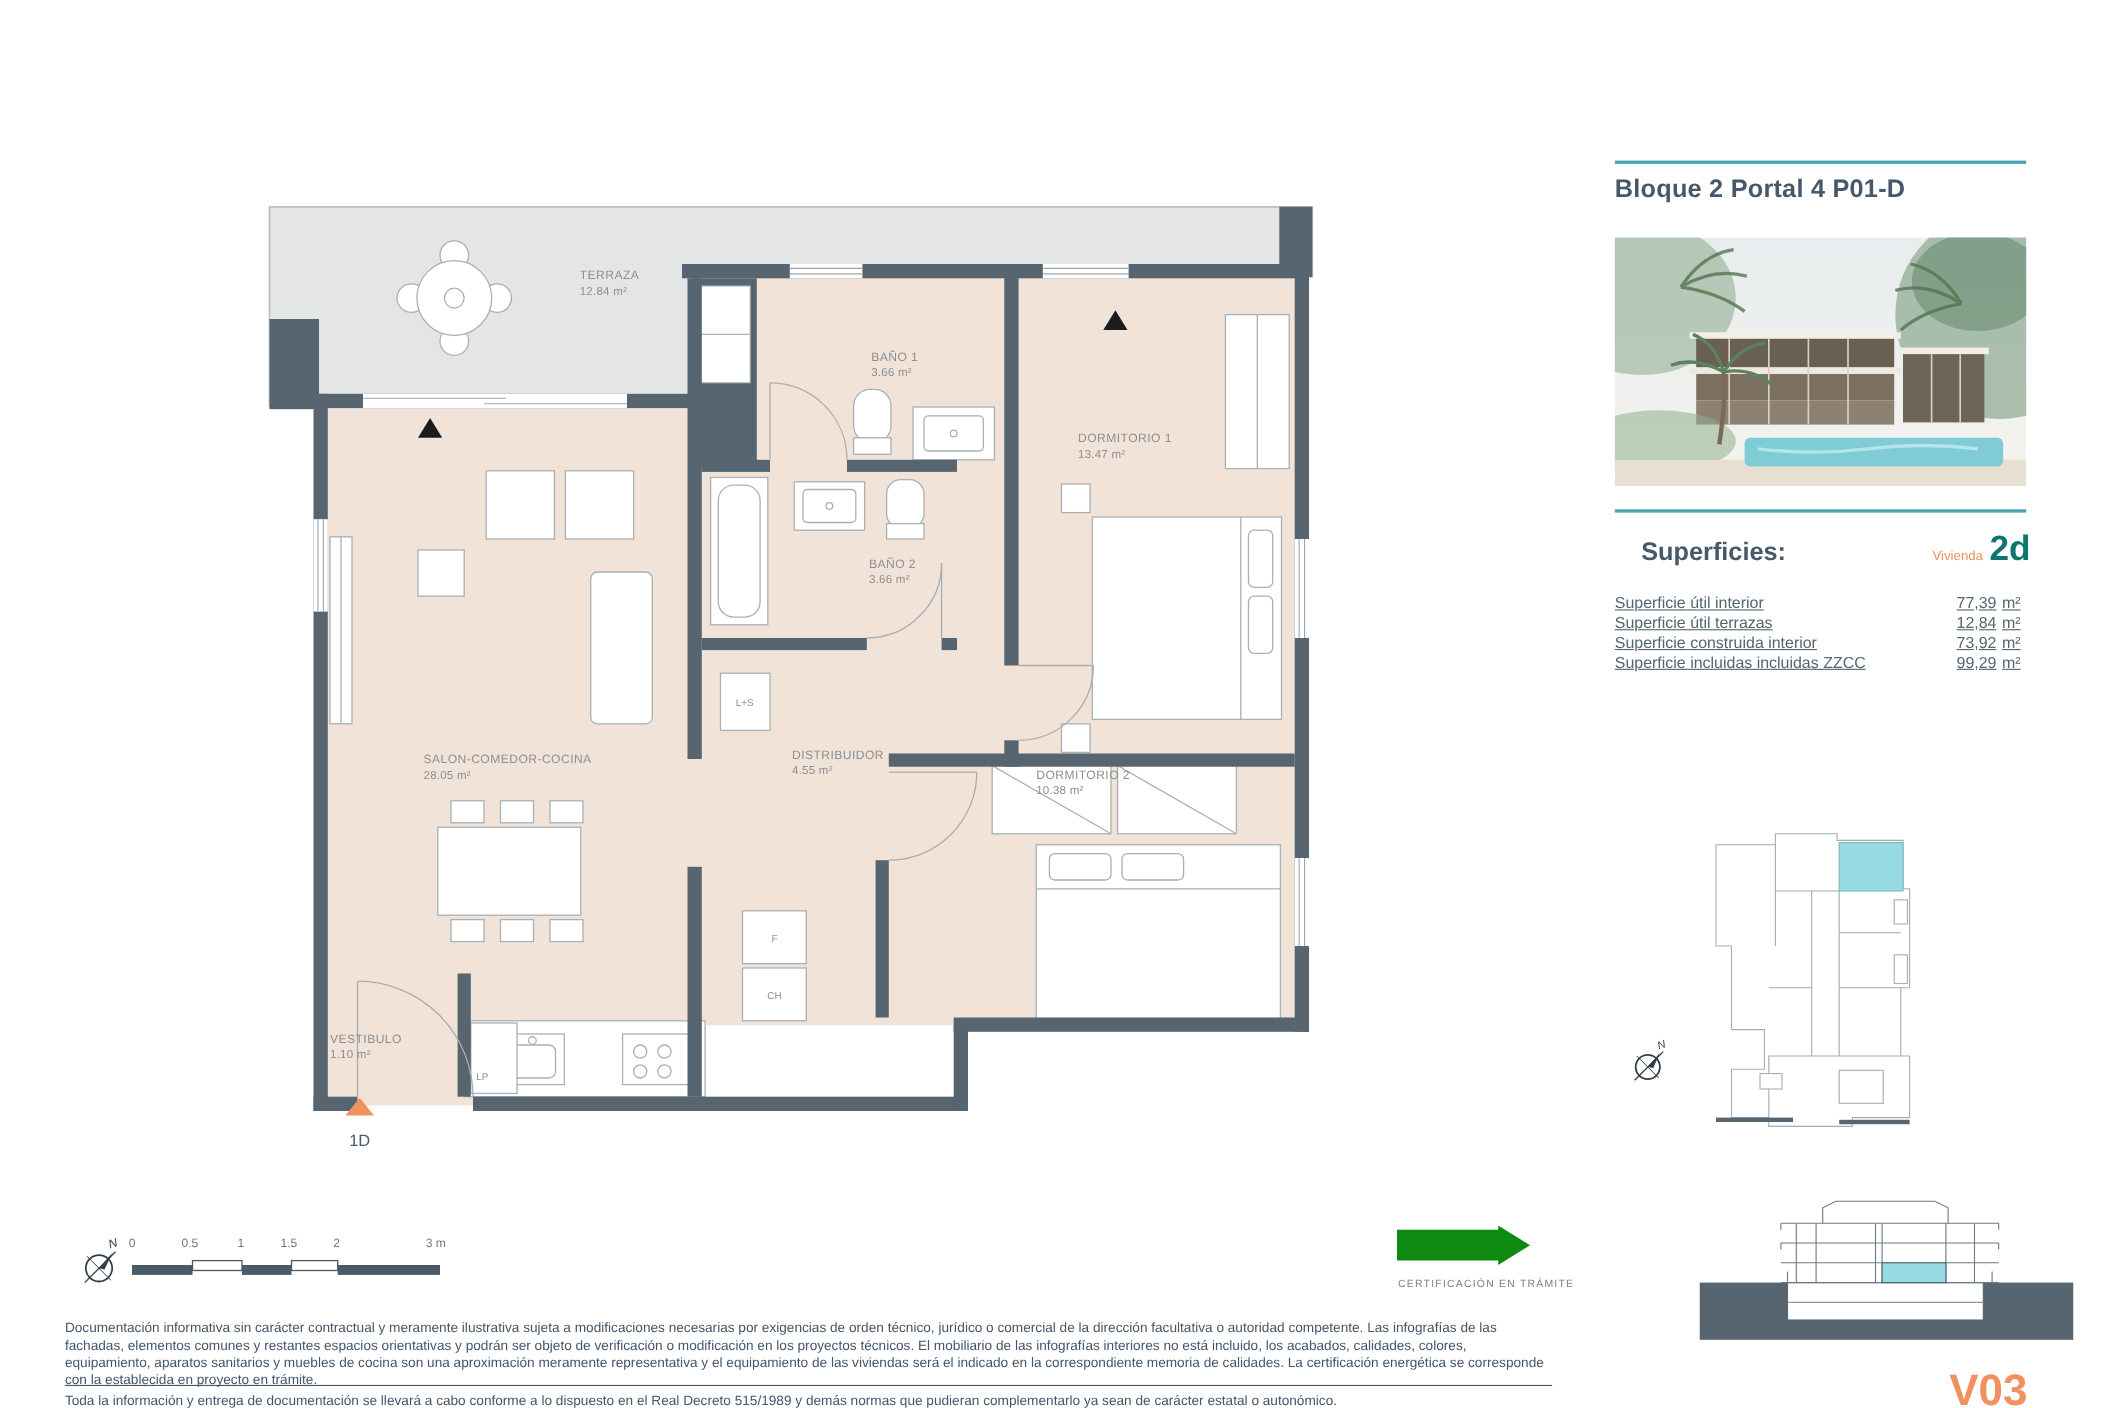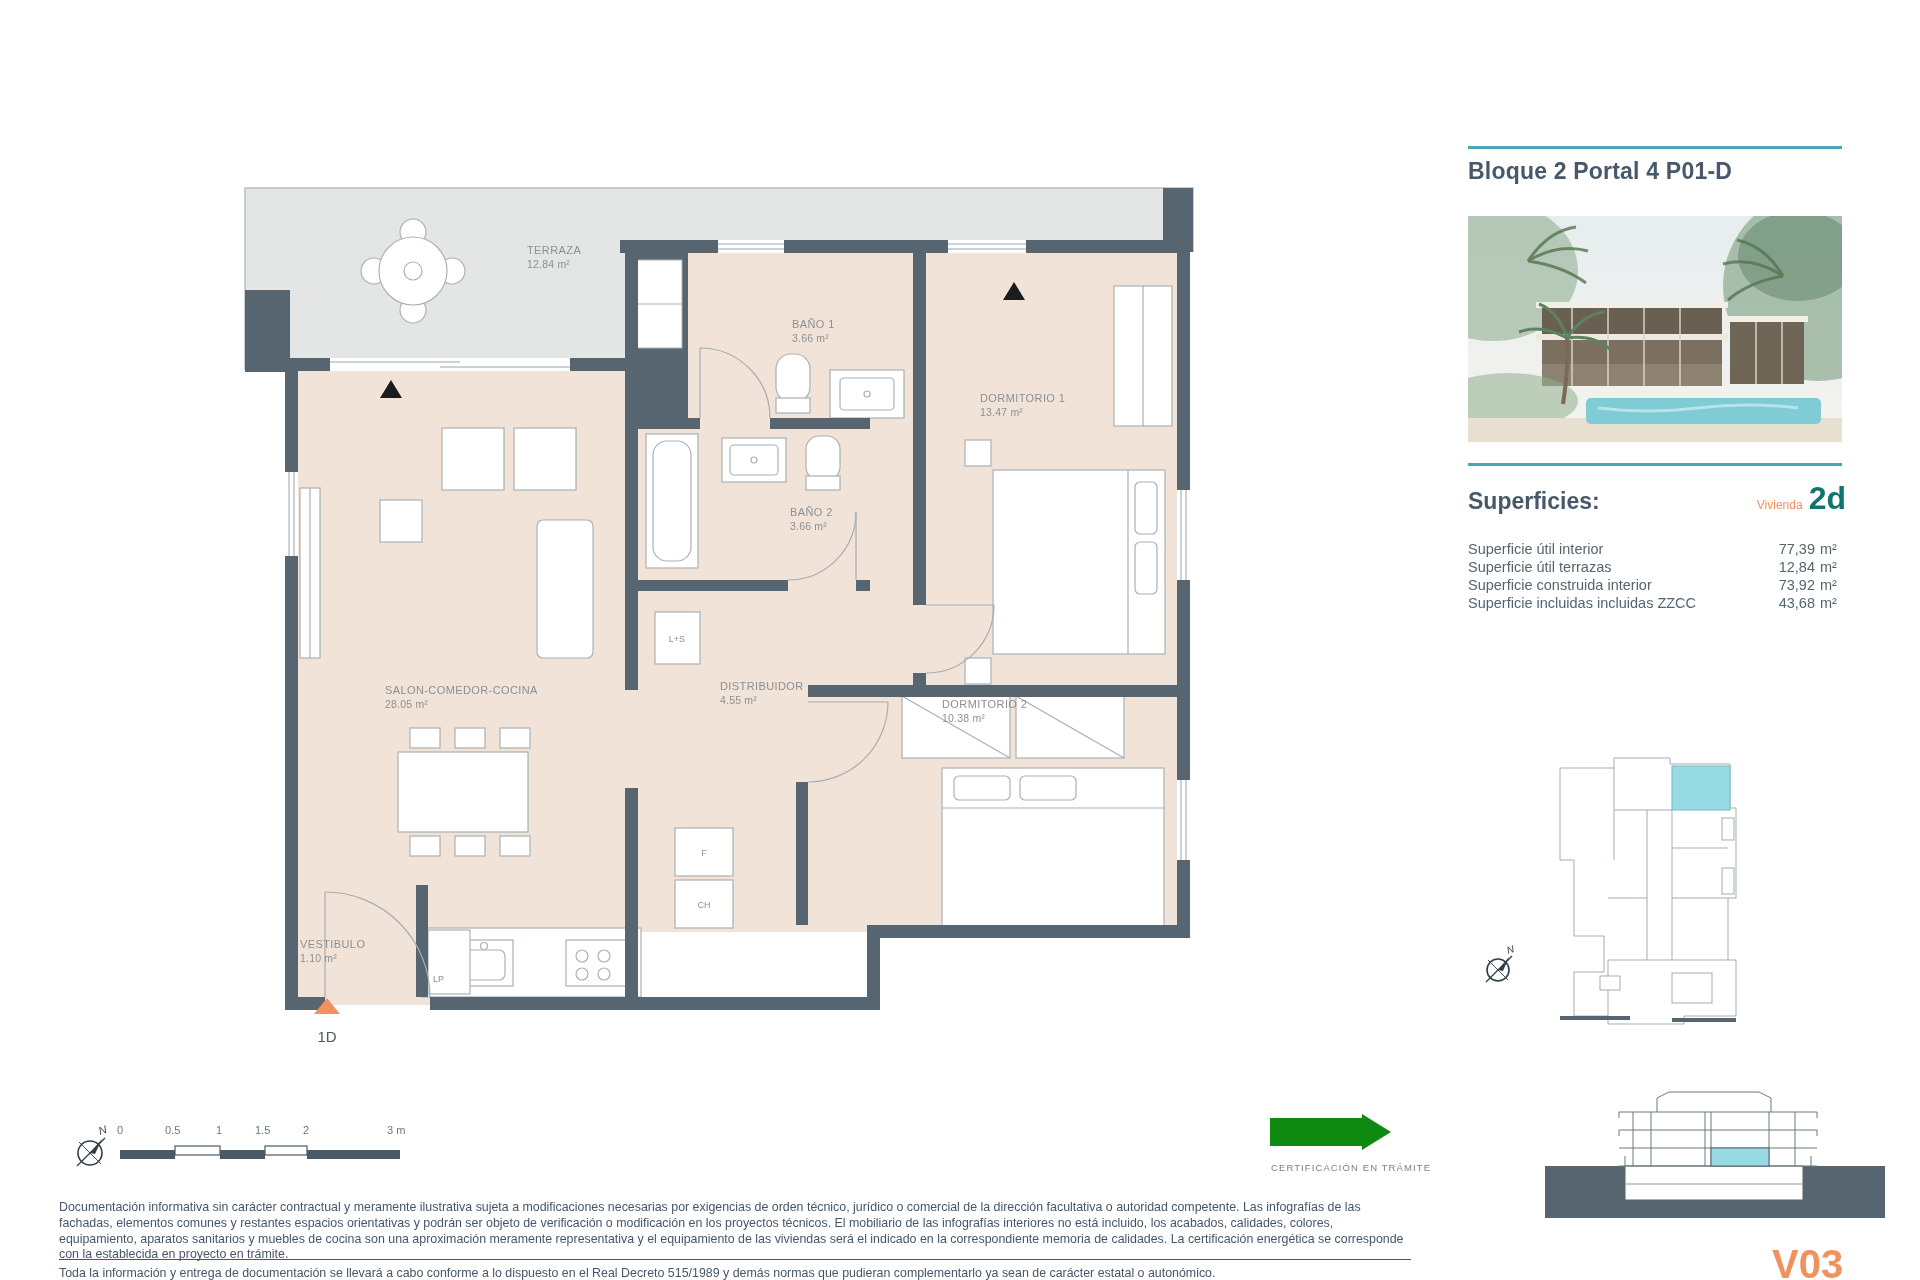--- a/index.html
+++ b/index.html
@@ -3,24 +3,24 @@
 <meta charset="utf-8">
 <style>
   html,body{margin:0;padding:0;}
   body{
     width:1920px;height:1280px;position:relative;overflow:hidden;background:#ffffff;
     font-family:"Liberation Sans", sans-serif;color:#46586a;
   }
   .abs{position:absolute;}
   .rule{background:#4aa6b5;height:3px;}
   .page-title{font-size:23px;font-weight:bold;color:#46586a;letter-spacing:.2px;}
-  .sup-head{font-size:23px;font-weight:bold;color:#46586a;}
+  .sup-head{font-size:23px;font-weight:bold;color:#46586a;margin-left:24px;}
   .viv-label{font-size:12px;color:#f0915f;}
   .viv-code{font-size:32px;font-weight:bold;color:#0f766e;margin-left:6px;}
-  .sup-table{width:378px;font-size:14.5px;color:#55656f;}
+  .sup-table{width:378px;font-size:14.5px;color:#55656f;text-decoration:underline;}
   .sup-row{display:flex;align-items:baseline;height:18px;line-height:18px;}
   .sup-row .lbl{flex:1;}
   .sup-row .val{width:50px;text-align:right;}
   .sup-row .unit{width:26px;text-align:left;padding-left:5px;}
   .legal{font-size:12.4px;line-height:15.8px;color:#45566a;}
   .divider{height:1px;background:#45566a;}
   .cert-label{font-size:9.5px;letter-spacing:1.1px;color:#75848c;}
   .version{font-size:40px;font-weight:bold;color:#f0915f;}
   svg text{font-family:"Liberation Sans", sans-serif;}
   .room-name{font-size:11px;fill:#8b9094;letter-spacing:.4px;}
@@ -310,21 +310,21 @@
     <span class="val">12,84</span>
     <span class="unit">m²</span>
   </div>
   <div class="sup-row">
     <span class="lbl">Superficie construida interior</span>
     <span class="val">73,92</span>
     <span class="unit">m²</span>
   </div>
   <div class="sup-row">
     <span class="lbl">Superficie incluidas incluidas ZZCC</span>
-    <span class="val">43,68</span>
+    <span class="val">99,29</span>
     <span class="unit">m²</span>
   </div>
 </div>
 
 <svg class="abs" style="left:1552px;top:748px;" width="210" height="296" viewBox="0 0 210 296">
   <g fill="#ffffff" stroke="#a3adb2" stroke-width="1">
     <path d="M8,20 H62 V10 H118 V16 H178 V60 H184 V150 H176 V212 H184 V268 H132 V276 H56 V268 H22 V224 H52 V188 H22 V112 H8 Z"></path>
     <line x1="62" y1="20" x2="62" y2="112"></line>
     <line x1="62" y1="62" x2="120" y2="62"></line>
     <line x1="95" y1="62" x2="95" y2="212"></line>

